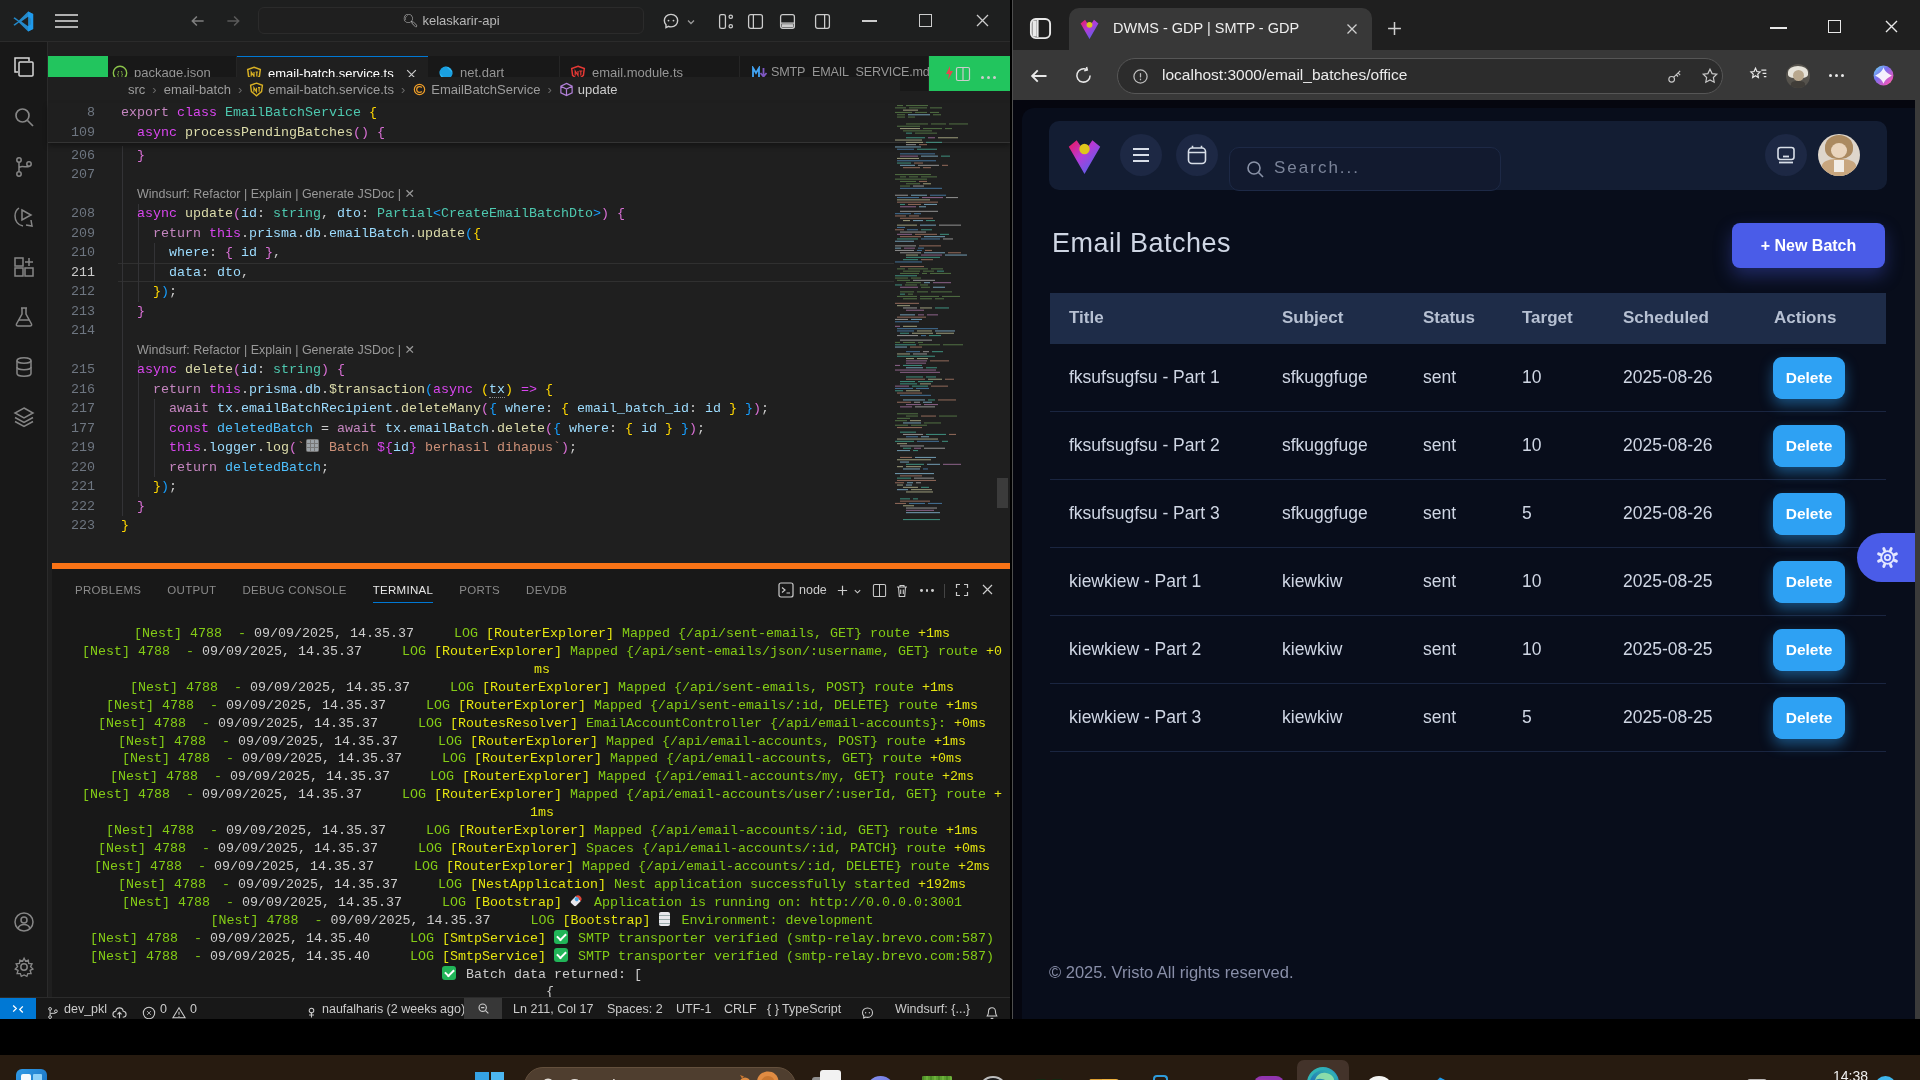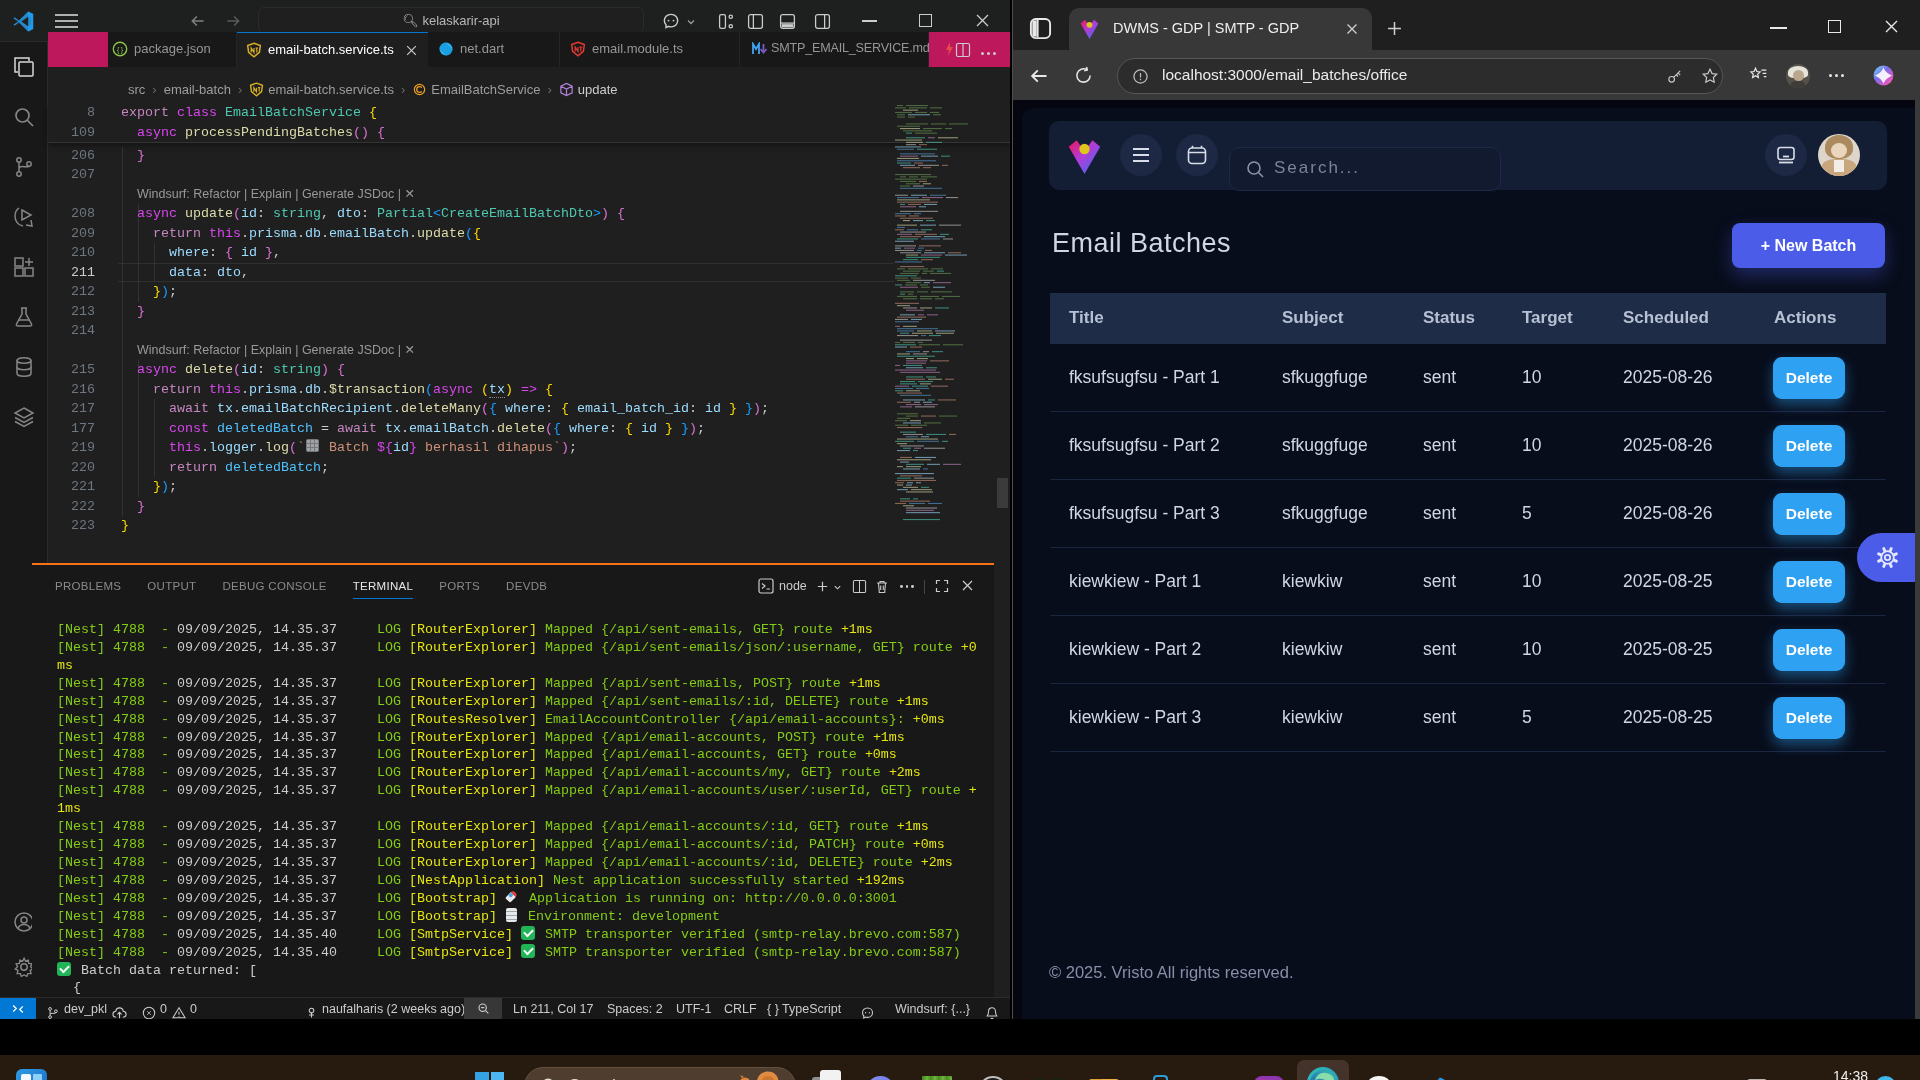--- a/index.html
+++ b/index.html
@@ -2,21 +2,21 @@
 <html><head>
 <meta charset="utf-8">
 <style>
   * { margin:0; padding:0; box-sizing:border-box; }
   html,body { width:1920px; height:1080px; overflow:hidden; background:#000; }
   #desk { position:absolute; left:0; top:0; width:1920px; height:1080px; font-family:"Liberation Sans", sans-serif; }
   .abs { position:absolute; }
   
   #vsc { position:absolute; left:0; top:0; width:1010px; height:1019px; background:#1f1f1f; overflow:hidden; }
   #vsc-title { position:absolute; left:0; top:0; width:1010px; height:42px; background:#1e1f1f; border-bottom:1px solid #2b2b2b; }
-  #vsc-tabsrow { position:absolute; left:48px; top:32px; width:962px; height:35px; background:#be185d; }
+  #vsc-tabsrow { position:absolute; left:48px; top:56px; width:962px; height:35px; background:#22c55e; }
   #vsc-crumbs { position:absolute; left:48px; top:77px; width:852px; height:26px; background:#1f1f1f; color:#9d9d9d; font-size:13px; line-height:26px; }
   #activitybar { position:absolute; left:0; top:42px; width:48px; height:955px; background:#181818; border-right:1px solid #2b2b2b; }
   .ai { position:absolute; left:12px; width:24px; height:24px; color:#868686; }
   .ai svg { width:24px; height:24px; display:block; }
   #editor { position:absolute; left:48px; top:103px; width:962px; height:460px; background:#1f1f1f; font-family:"Liberation Mono", monospace; font-size:13.33px; }
   .cline { position:absolute; left:0; white-space:pre; height:19.5px; line-height:19.5px; color:#cccccc; }
   .lnum { position:absolute; width:47px; text-align:right; color:#6e7681; height:19.5px; line-height:19.5px; font-family:"Liberation Mono", monospace; font-size:13.33px; }
   .kp{color:#c586c0}.kb{color:#d946ef}.fn{color:#dcdcaa}.v{color:#9cdcfe}.ty{color:#4ec9b0}
   .st{color:#ce9178}.b1{color:#ffd700}.b2{color:#da70d6}.b3{color:#179fff}
   .cnst{color:#4fc1ff}
@@ -27,21 +27,21 @@
   .emtrash { display:inline-block; width:13px; height:13px; margin:0 2px -1px 1px; background:#9da3a8; border-radius:2px;
     background-image:linear-gradient(#777 1.5px, transparent 1.5px), linear-gradient(90deg, #777 1.5px, transparent 1.5px); background-size:4px 4px; }
   .emcheck { display:inline-block; width:14px; height:14px; margin:0 2px -2px 0; background:#21b558; border-radius:3px; position:relative; }
   .emcheck::after { content:""; position:absolute; left:3px; top:3px; width:7px; height:4px; border-left:2px solid #fff; border-bottom:2px solid #fff; transform:rotate(-45deg); }
   .emrocket { display:inline-block; width:14px; height:14px; margin:0 2px -2px 0; position:relative; }
   .emrocket::before { content:""; position:absolute; left:3px; top:1px; width:7px; height:11px; background:linear-gradient(#e04438 28%, #e8e8ec 28%); border-radius:5px 5px 2px 2px; transform:rotate(45deg); }
   .emrocket::after { content:""; position:absolute; left:4.5px; top:3px; width:3.5px; height:3.5px; background:#4aa3e0; border-radius:50%; transform:rotate(45deg); }
   .empage { display:inline-block; width:11px; height:14px; margin:0 3px -2px 1px; background:#e8e8ec; border-radius:2px;
     background-image:linear-gradient(transparent 3px, #9aa 3px, #9aa 4.5px, transparent 4.5px, transparent 7px, #9aa 7px, #9aa 8.5px, transparent 8.5px, transparent 11px, #9aa 11px, #9aa 12.5px, transparent 12.5px); }
   
-  #panel { position:absolute; left:32px; top:563px; width:962px; height:434px; background:#181818; border-top:2px solid #f97316; }
+  #panel { position:absolute; left:52px; top:563px; width:962px; height:434px; background:#181818; border-top:6px solid #f97316;text-align:center; }
   #term { position:absolute; left:25px; top:56px; width:930px; font-family:"Liberation Mono", monospace; font-size:13.33px; line-height:17.93px; }
   .tl { white-space:pre; height:17.93px; }
   .tg{color:#84cc16}.tw{color:#cccccc}.ty2{color:#e5e510}
   
   #sbar { position:absolute; left:0; top:997px; width:1010px; height:22px; background:#181818; border-top:1px solid #2b2b2b; color:#cccccc; font-size:12.5px; }
   .sbi { position:absolute; top:0; height:22px; line-height:22px; white-space:nowrap; }
   
   #brw { position:absolute; left:1012px; top:0; width:908px; height:1019px; background:#1f1f1f; border-left:1px solid #4e4e4e; overflow:hidden; }
   #brw-toolbar { position:absolute; left:0; top:50px; width:908px; height:50px; background:#383838; }
   #btab { position:absolute; left:56px; top:8px; width:303px; height:42px; background:#383838; border-radius:10px 10px 0 0; }
@@ -628,21 +628,21 @@
         <div class="tl"><span class="ty2">ms</span></div>
         <div class="tl"><span class="tg">[Nest] 4788  - </span><span class="tw">09/09/2025, 14.35.37     </span><span class="tg">LOG </span><span class="ty2">[RouterExplorer] </span><span class="tg">Mapped {/api/sent-emails, POST} route </span><span class="ty2">+1ms</span></div>
         <div class="tl"><span class="tg">[Nest] 4788  - </span><span class="tw">09/09/2025, 14.35.37     </span><span class="tg">LOG </span><span class="ty2">[RouterExplorer] </span><span class="tg">Mapped {/api/sent-emails/:id, DELETE} route </span><span class="ty2">+1ms</span></div>
         <div class="tl"><span class="tg">[Nest] 4788  - </span><span class="tw">09/09/2025, 14.35.37     </span><span class="tg">LOG </span><span class="ty2">[RoutesResolver] </span><span class="tg">EmailAccountController {/api/email-accounts}: </span><span class="ty2">+0ms</span></div>
         <div class="tl"><span class="tg">[Nest] 4788  - </span><span class="tw">09/09/2025, 14.35.37     </span><span class="tg">LOG </span><span class="ty2">[RouterExplorer] </span><span class="tg">Mapped {/api/email-accounts, POST} route </span><span class="ty2">+1ms</span></div>
         <div class="tl"><span class="tg">[Nest] 4788  - </span><span class="tw">09/09/2025, 14.35.37     </span><span class="tg">LOG </span><span class="ty2">[RouterExplorer] </span><span class="tg">Mapped {/api/email-accounts, GET} route </span><span class="ty2">+0ms</span></div>
         <div class="tl"><span class="tg">[Nest] 4788  - </span><span class="tw">09/09/2025, 14.35.37     </span><span class="tg">LOG </span><span class="ty2">[RouterExplorer] </span><span class="tg">Mapped {/api/email-accounts/my, GET} route </span><span class="ty2">+2ms</span></div>
         <div class="tl"><span class="tg">[Nest] 4788  - </span><span class="tw">09/09/2025, 14.35.37     </span><span class="tg">LOG </span><span class="ty2">[RouterExplorer] </span><span class="tg">Mapped {/api/email-accounts/user/:userId, GET} route </span><span class="ty2">+</span></div>
         <div class="tl"><span class="ty2">1ms</span></div>
         <div class="tl"><span class="tg">[Nest] 4788  - </span><span class="tw">09/09/2025, 14.35.37     </span><span class="tg">LOG </span><span class="ty2">[RouterExplorer] </span><span class="tg">Mapped {/api/email-accounts/:id, GET} route </span><span class="ty2">+1ms</span></div>
-        <div class="tl"><span class="tg">[Nest] 4788  - </span><span class="tw">09/09/2025, 14.35.37     </span><span class="tg">LOG </span><span class="ty2">[RouterExplorer] </span><span class="tg">Mapped {/api/email-accounts/:id, PATCH} route </span><span class="ty2">+0ms</span></div>
+        <div class="tl"><span class="tg">[Nest] 4788  - </span><span class="tw">09/09/2025, 14.35.37     </span><span class="tg">LOG </span><span class="ty2">[RouterExplorer] </span><span class="tg">Spaces {/api/email-accounts/:id, PATCH} route </span><span class="ty2">+0ms</span></div>
         <div class="tl"><span class="tg">[Nest] 4788  - </span><span class="tw">09/09/2025, 14.35.37     </span><span class="tg">LOG </span><span class="ty2">[RouterExplorer] </span><span class="tg">Mapped {/api/email-accounts/:id, DELETE} route </span><span class="ty2">+2ms</span></div>
         <div class="tl"><span class="tg">[Nest] 4788  - </span><span class="tw">09/09/2025, 14.35.37     </span><span class="tg">LOG </span><span class="ty2">[NestApplication] </span><span class="tg">Nest application successfully started </span><span class="ty2">+192ms</span></div>
         <div class="tl"><span class="tg">[Nest] 4788  - </span><span class="tw">09/09/2025, 14.35.37     </span><span class="tg">LOG </span><span class="ty2">[Bootstrap] </span><span class="emrocket"></span><span class="tg"> Application is running on: http://0.0.0.0:3001</span></div>
         <div class="tl"><span class="tg">[Nest] 4788  - </span><span class="tw">09/09/2025, 14.35.37     </span><span class="tg">LOG </span><span class="ty2">[Bootstrap] </span><span class="empage"></span><span class="tg"> Environment: development</span></div>
         <div class="tl"><span class="tg">[Nest] 4788  - </span><span class="tw">09/09/2025, 14.35.40     </span><span class="tg">LOG </span><span class="ty2">[SmtpService] </span><span class="emcheck"></span><span class="tg"> SMTP transporter verified (smtp-relay.brevo.com:587)</span></div>
         <div class="tl"><span class="tg">[Nest] 4788  - </span><span class="tw">09/09/2025, 14.35.40     </span><span class="tg">LOG </span><span class="ty2">[SmtpService] </span><span class="emcheck"></span><span class="tg"> SMTP transporter verified (smtp-relay.brevo.com:587)</span></div>
         <div class="tl"><span class="emcheck"></span><span class="tw"> Batch data returned: [</span></div>
         <div class="tl"><span class="tw">  {</span></div>
       </div>
     </div>

